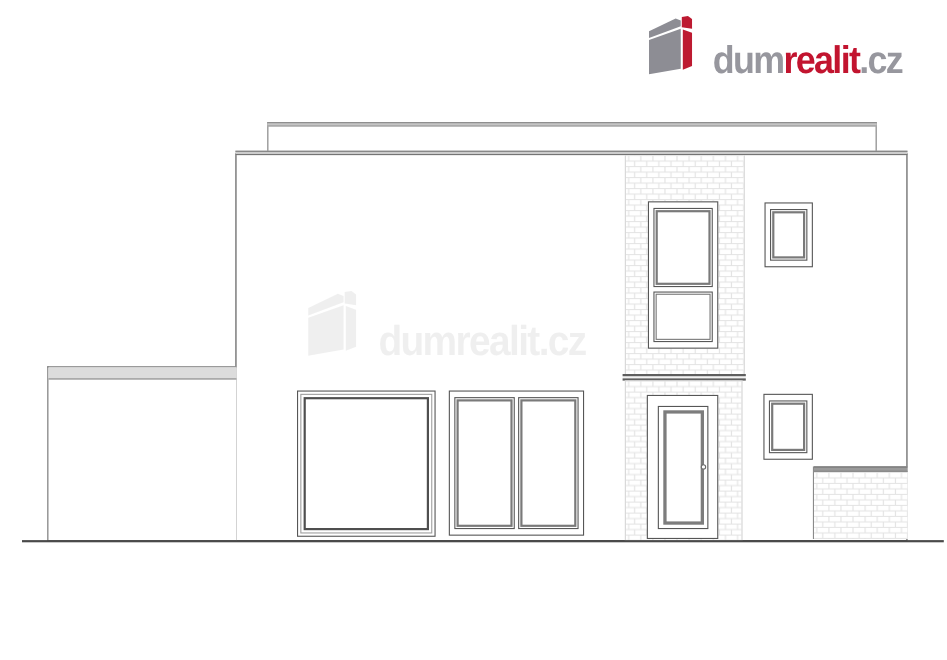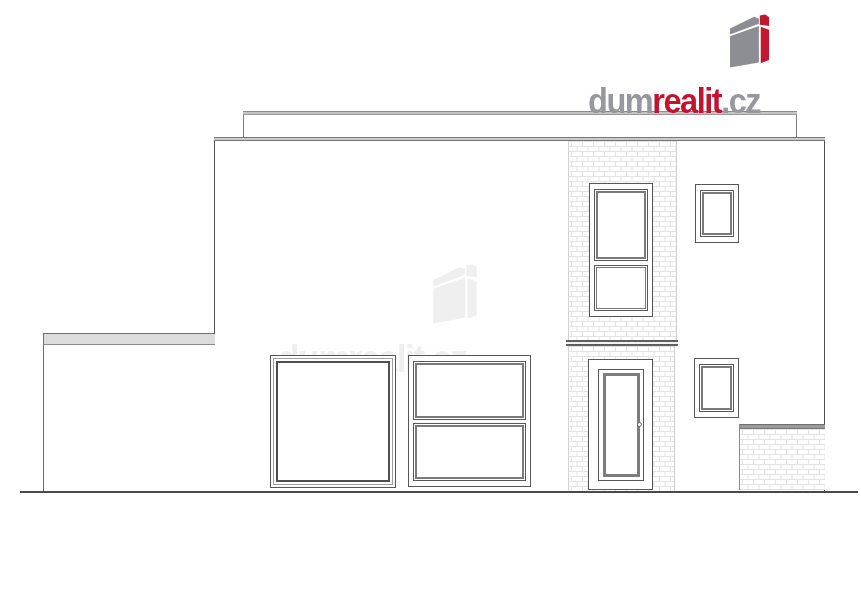--- a/index.html
+++ b/index.html
@@ -1,20 +1,20 @@
 <!DOCTYPE html>
 <html><head>
 <meta charset="utf-8">
 <style>
   html,body{margin:0;padding:0;background:#ffffff;}
   .canvas{
     position:relative;width:861px;height:600px;background:#ffffff;overflow:hidden;
     font-family:"Liberation Sans", sans-serif;
   }
-  .abs{position:absolute;box-sizing:border-box;flex-direction:column;}
+  .abs{position:absolute;box-sizing:border-box;}
   .abs *, .abs{box-sizing:border-box;}
 
   
   .logo{left:588px;top:14px;display:flex;align-items:flex-end;gap:15px;}
   .logo-text{font-weight:bold;font-size:35px;letter-spacing:-1.6px;line-height:1;
              margin-bottom:-4px;transform:scaleX(.93);transform-origin:left bottom;white-space:nowrap;}
   .seg-gray{color:#97979e;}
   .seg-red{color:#c2142f;}
 
   

